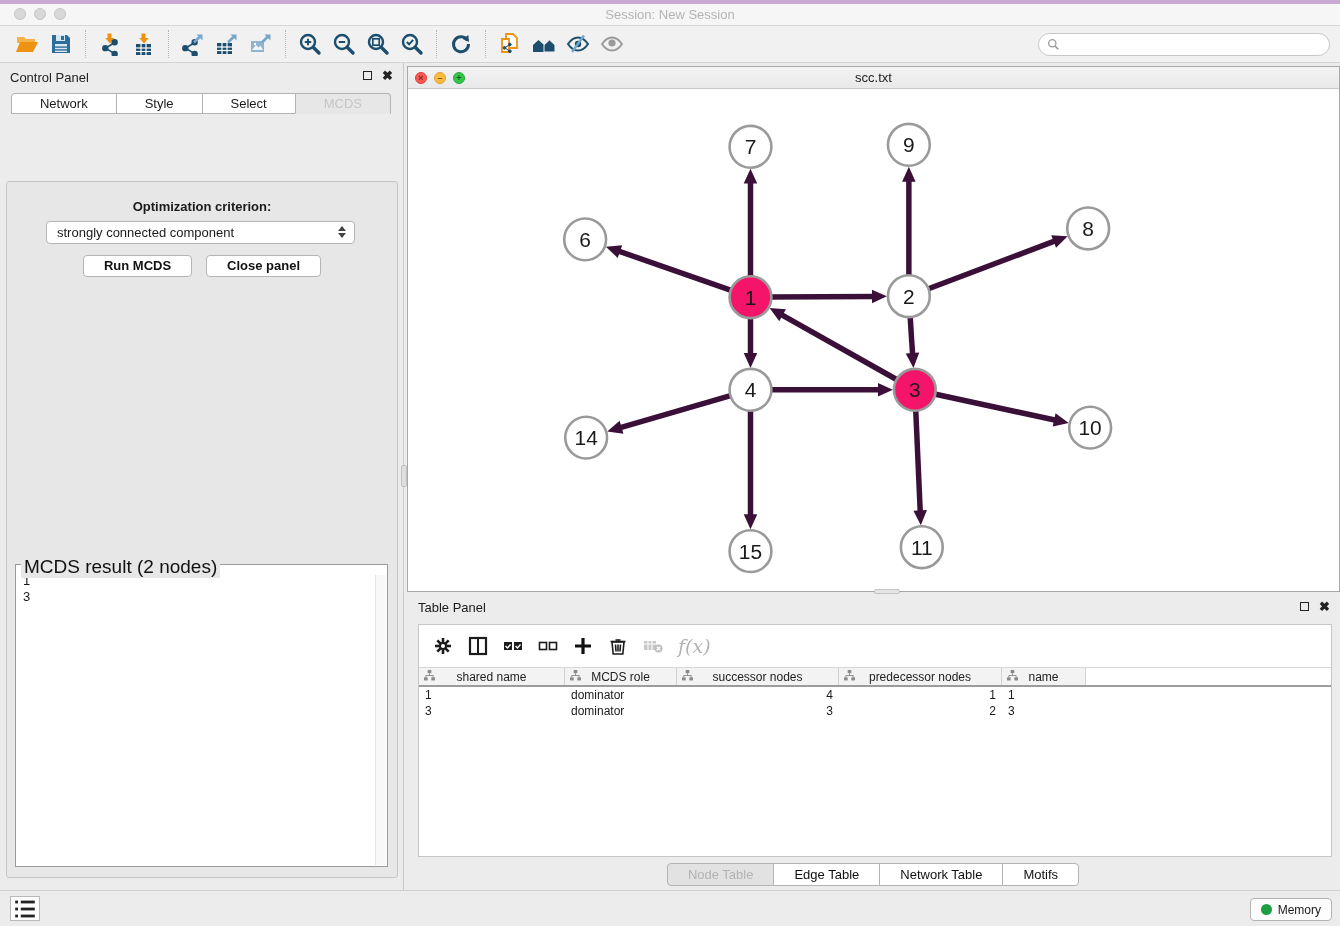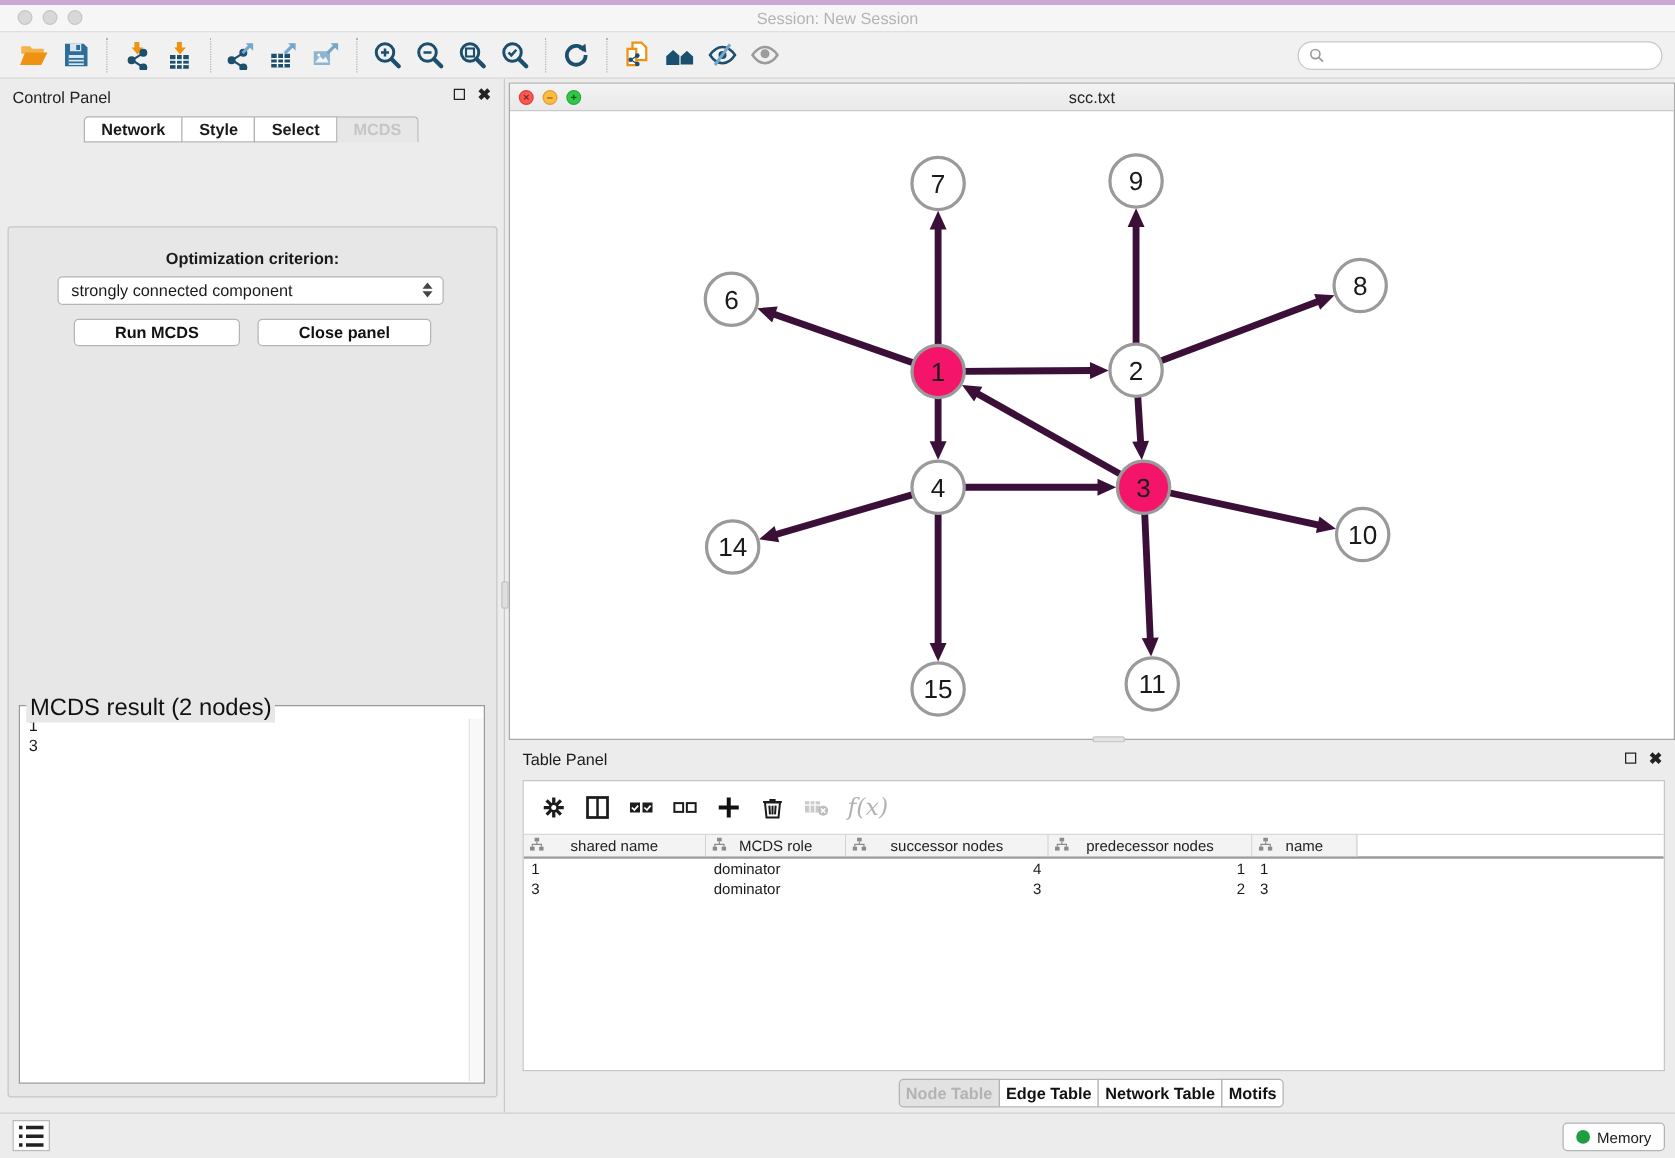--- a/index.html
+++ b/index.html
@@ -25,33 +25,33 @@
 
   
   .control-panel { position:absolute; left:0; top:63px; width:403px; bottom:36px; background:#ececec; }
   .panel-head { position:relative; height:28px; display:flex; align-items:center; padding:0 10px; }
   .panel-head .ptitle { font-size:13px; color:#222; }
   .panel-btns { position:absolute; right:10px; top:7px; display:flex; gap:10px; align-items:center; }
   .float-ic { width:9px; height:9px; border:1.5px solid #222; }
   .close-ic { font-size:13px; font-weight:bold; color:#222; line-height:11px; }
 
   .ctabs { display:flex; justify-content:center; height:21px; margin-top:2px; position:relative; z-index:2; }
-  .ctab { border:1px solid #b3b3b3; background:#fff; padding:0 13px; line-height:19px; font-size:13px; font-weight:bold; margin-left:-1px; }
+  .ctab { border:1px solid #b3b3b3; background:#fff; padding:0 28px; line-height:19px; font-size:13px; font-weight:normal; margin-left:-1px; }
   .ctab:first-child { border-top-left-radius:4px; }
   .ctab:last-child { border-top-right-radius:4px; }
   .ctab.active { background:#e7e7e7; color:#c6c6c6; border-bottom-color:#e7e7e7;text-align:right; }
 
   .cp-inner { position:absolute; left:6px; right:5px; top:118px; bottom:12px; background:#e7e7e7; border:1px solid #c6c6c6; border-radius:3px; }
   .opt-label { text-align:center; margin-top:17px; font-weight:bold; font-size:13px; }
   .dropdown { position:absolute; left:39px; right:42px; top:39px; height:23px; background:#fff; border:1px solid #b5b5b5; border-radius:4px; display:flex; align-items:center; padding:0 22px 0 10px; font-size:13px; }
   .dd-stepper { position:absolute; right:8px; top:4px; display:flex; flex-direction:column; gap:2px; align-items:center; }
   .dd-stepper .up { width:0; height:0; border-left:4px solid transparent; border-right:4px solid transparent; border-bottom:5px solid #444; }
   .dd-stepper .dn { width:0; height:0; border-left:4px solid transparent; border-right:4px solid transparent; border-top:5px solid #444; }
   .cp-buttons { position:absolute; top:73px; left:0; right:0; display:flex; justify-content:center; gap:14px; }
-  .btn { height:22px; background:#fff; border:1px solid #b5b5b5; border-radius:4px; padding:0 32px; font-size:13px; font-weight:bold; line-height:20px; color:#111; }
+  .btn { height:22px; background:#fff; border:1px solid #b5b5b5; border-radius:4px; padding:0 20px; font-size:13px; font-weight:bold; line-height:20px; color:#111; }
 
   .result-box { position:absolute; left:8px; right:9px; top:382px; bottom:10px; background:#fff; border:1px solid #9a9a9a; }
   .result-title { position:absolute; top:-9px; left:5px; background:#e7e7e7; padding:0 3px; font-size:19px; color:#111; }
   .result-lines { padding:8px 0 0 7px; font-size:13px; line-height:16px; white-space:pre-line; }
   .result-scroll { position:absolute; right:1px; top:10px; bottom:1px; width:11px; background:#f8f8f8; border-left:1px solid #e4e4e4; }
 
   .vsplit { position:absolute; left:403px; top:63px; width:4px; bottom:36px; background:#ececec; border-left:1px solid #c9c9c9; }
   .vgrip { position:absolute; left:-3px; top:402px; width:6px; height:22px; background:#dfdfdf; border:1px solid #c2c2c2; border-radius:2px; }
 
   
@@ -77,21 +77,21 @@
   .fx { font-family:"DejaVu Serif", serif; font-style:italic; font-size:19px; color:#b3b3b3; padding-left:4px; }
 
   .thead { display:flex; border-top:1px solid #d8d8d8; border-bottom:2px solid #9c9c9c; height:20px; }
   .th { background:#f3f3f3; border-right:1px solid #d2d2d2; display:flex; align-items:center; justify-content:center; gap:5px; font-size:12px; color:#222; position:relative; }
   .th .tree-ic { position:absolute; left:5px; }
   .trow { display:flex; height:16px; font-size:12px; }
   .td { padding:1px 6px 0 6px; overflow:hidden; white-space:nowrap; }
   .td.r { text-align:right; }
 
   .tp-tabs { position:absolute; left:0; right:0; bottom:4px; display:flex; justify-content:center; height:23px; }
-  .tptab { border:1px solid #b3b3b3; background:#fff; padding:0 5px; line-height:21px; font-size:13px; font-weight:bold; margin-left:-1px; color:#111; }
+  .tptab { border:1px solid #b3b3b3; background:#fff; padding:0 20px; line-height:21px; font-size:13px; font-weight:normal; margin-left:-1px; color:#111; }
   .tptab:first-child { border-radius:4px 0 0 4px; }
   .tptab:last-child { border-radius:0 4px 4px 0; }
   .tptab.active { background:#e2e2e2; color:#b3b3b3; }
 
   
   .statusbar { position:absolute; left:0; bottom:0; right:0; height:36px; background:#ececec; border-top:1px solid #d0d0d0; }
   .list-btn { position:absolute; left:10px; top:5px; width:30px; height:25px; background:#fdfdfd; border:1px solid #b9b9b9; display:flex; align-items:center; justify-content:center; }
   .memory-btn { position:absolute; right:8px; top:7px; height:23px; background:#fdfdfd; border:1px solid #b3b3b3; border-radius:4px; display:flex; align-items:center; gap:6px; padding:0 10px; font-size:12px; font-weight:normal; }
   .memdot { width:11px; height:11px; border-radius:50%; background:#1e9e40; }
 </style>

